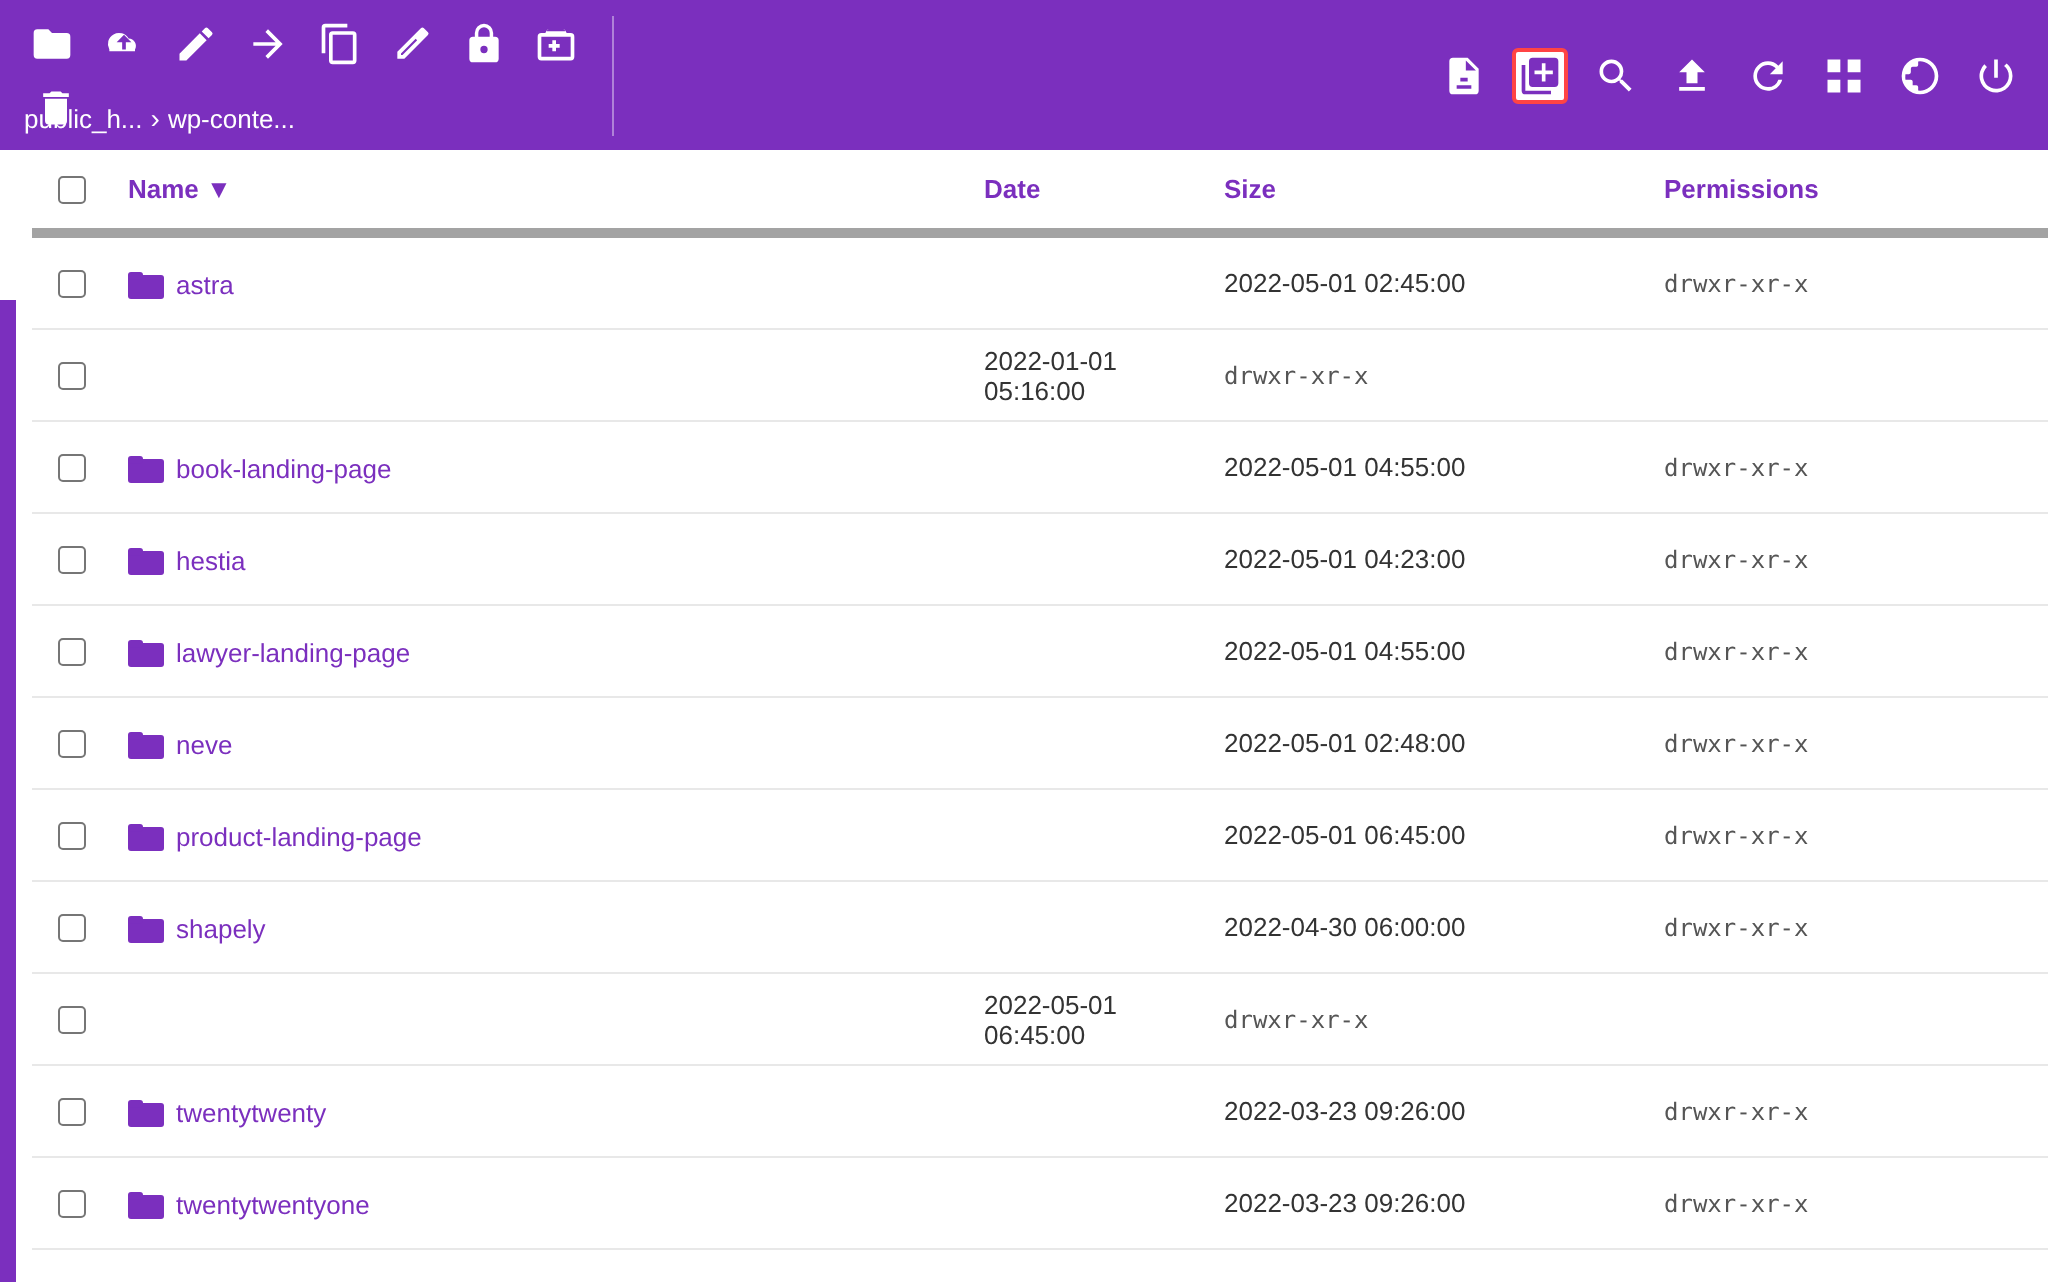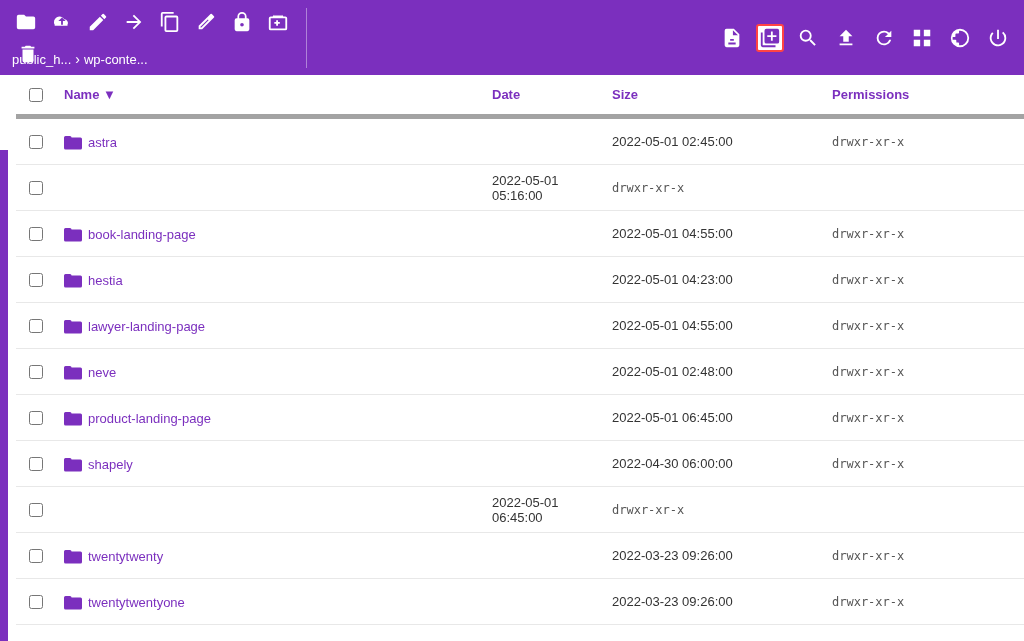--- a/index.html
+++ b/index.html
@@ -309,21 +309,21 @@
     </div>
     <div class="cell"></div>
     <div class="cell">2022-05-01 02:45:00</div>
     <div class="cell permissions">drwxr-xr-x</div>
   </div>
           <div class="file-row">
     <div class="cell checkbox-cell">
       <input type="checkbox" style="">
     </div>
     <div class="cell"></div>
-    <div class="cell">2022-05-01 05:16:00</div>
+    <div class="cell">2022-01-01 05:16:00</div>
     <div class="cell permissions">drwxr-xr-x</div>
   </div>
           <div class="file-row">
     <div class="cell checkbox-cell">
       <input type="checkbox" style="">
     </div>
     <div class="cell name-cell">
       <span class="folder-icon">
         <svg width="18" height="16" viewBox="0 0 24 20" fill="#7b2fbe">
           <rect x="0" y="4" width="24" height="16" rx="2"></rect>

